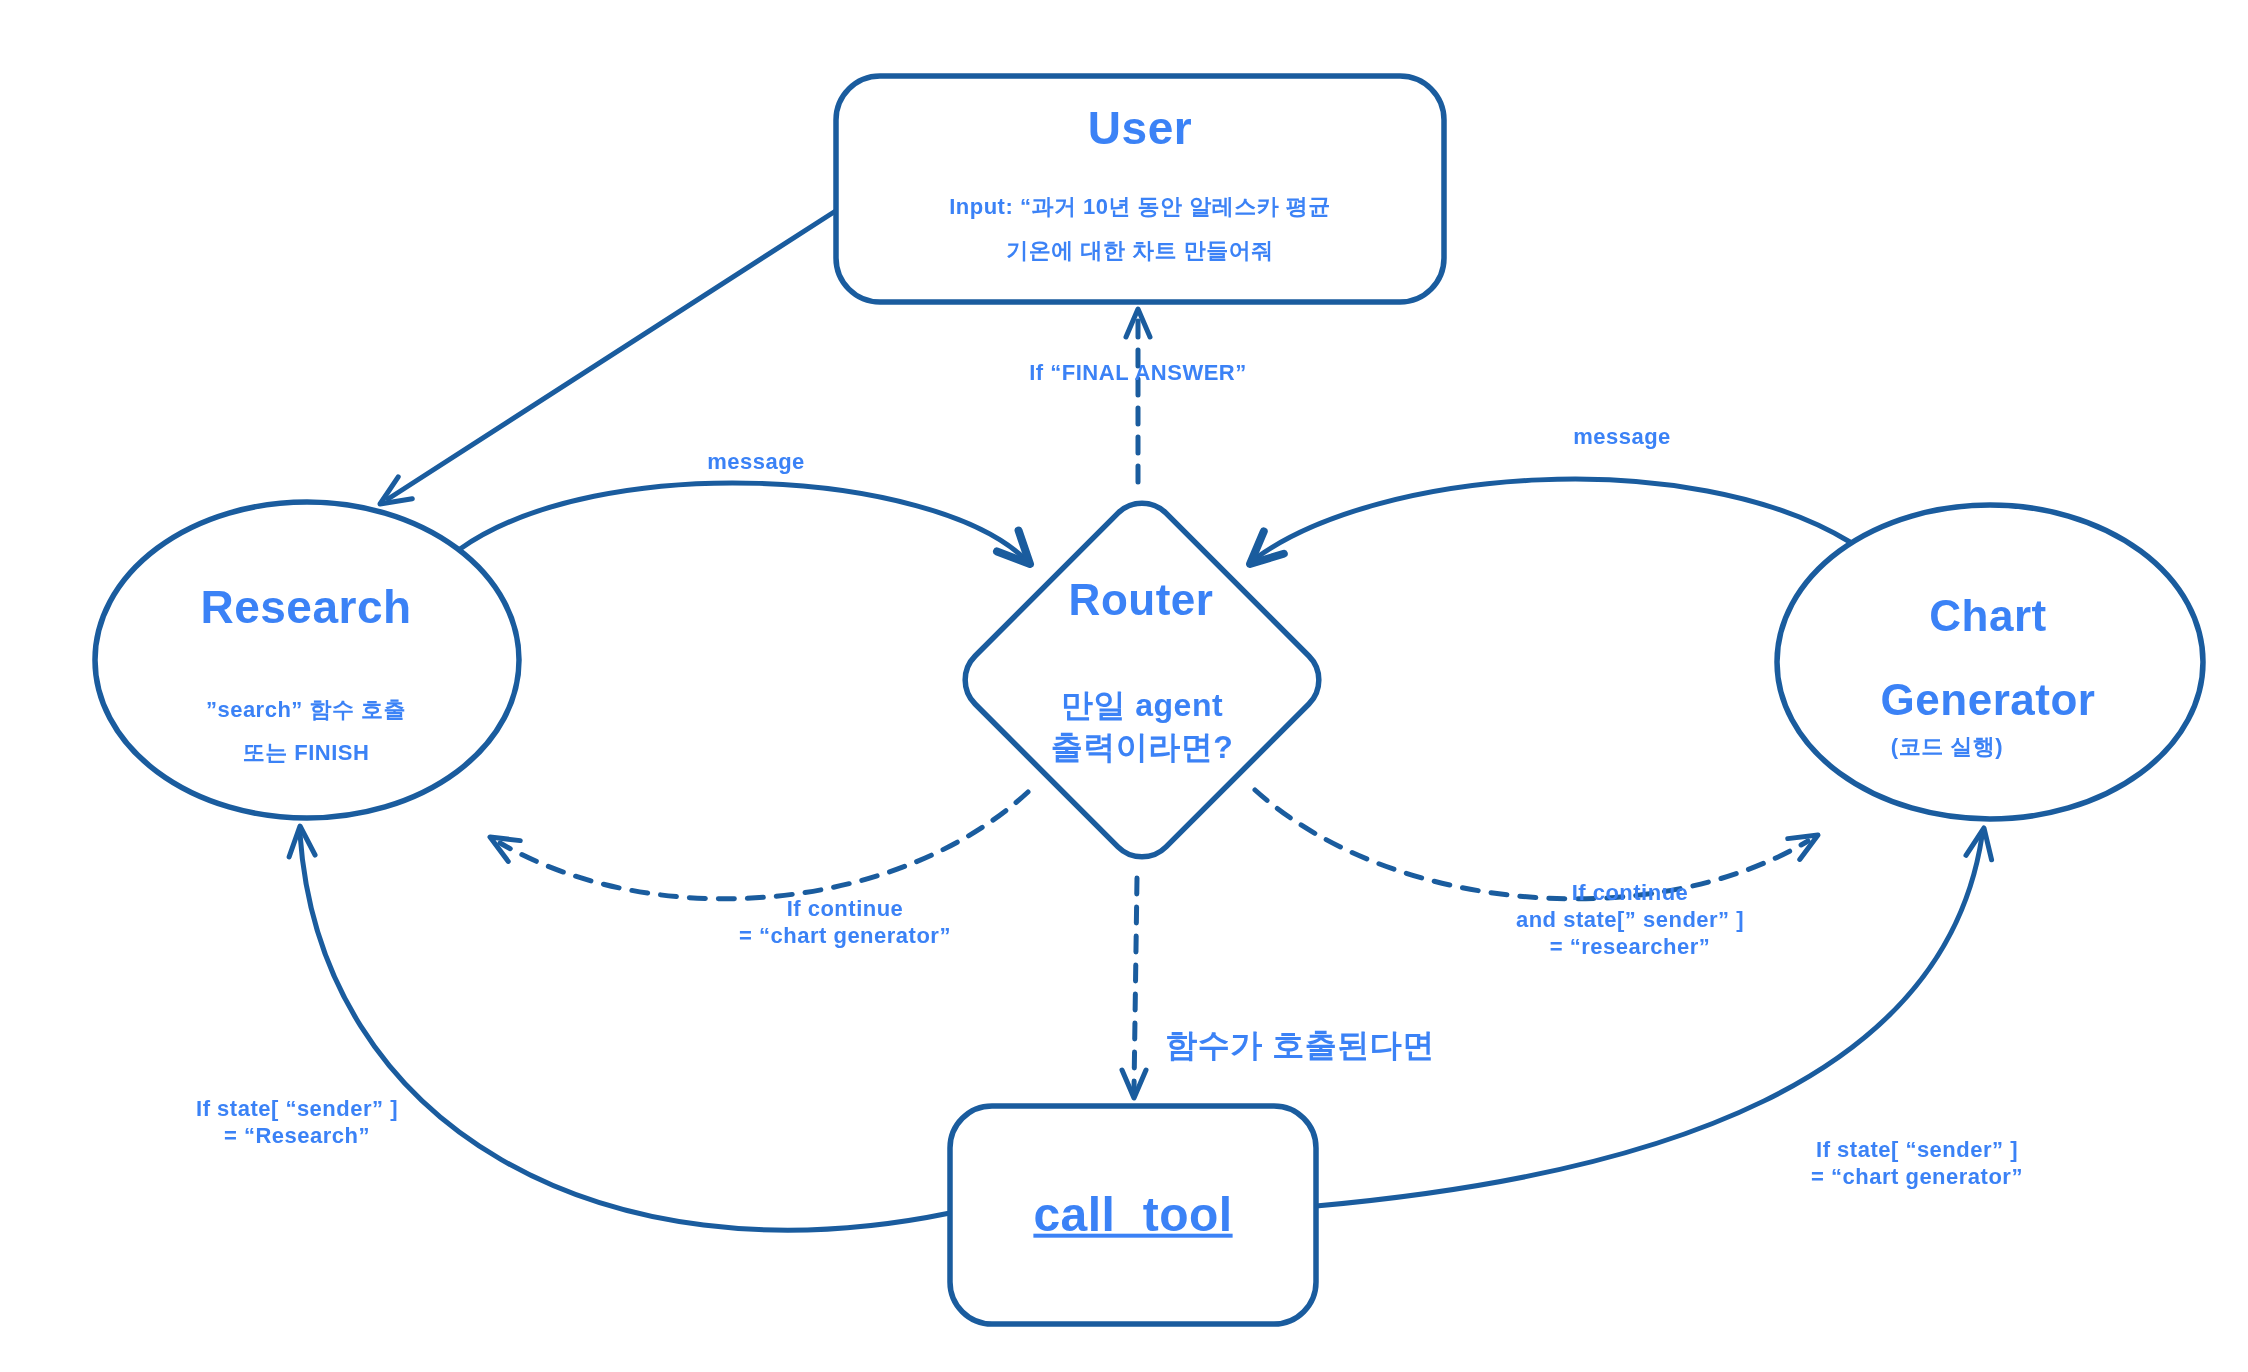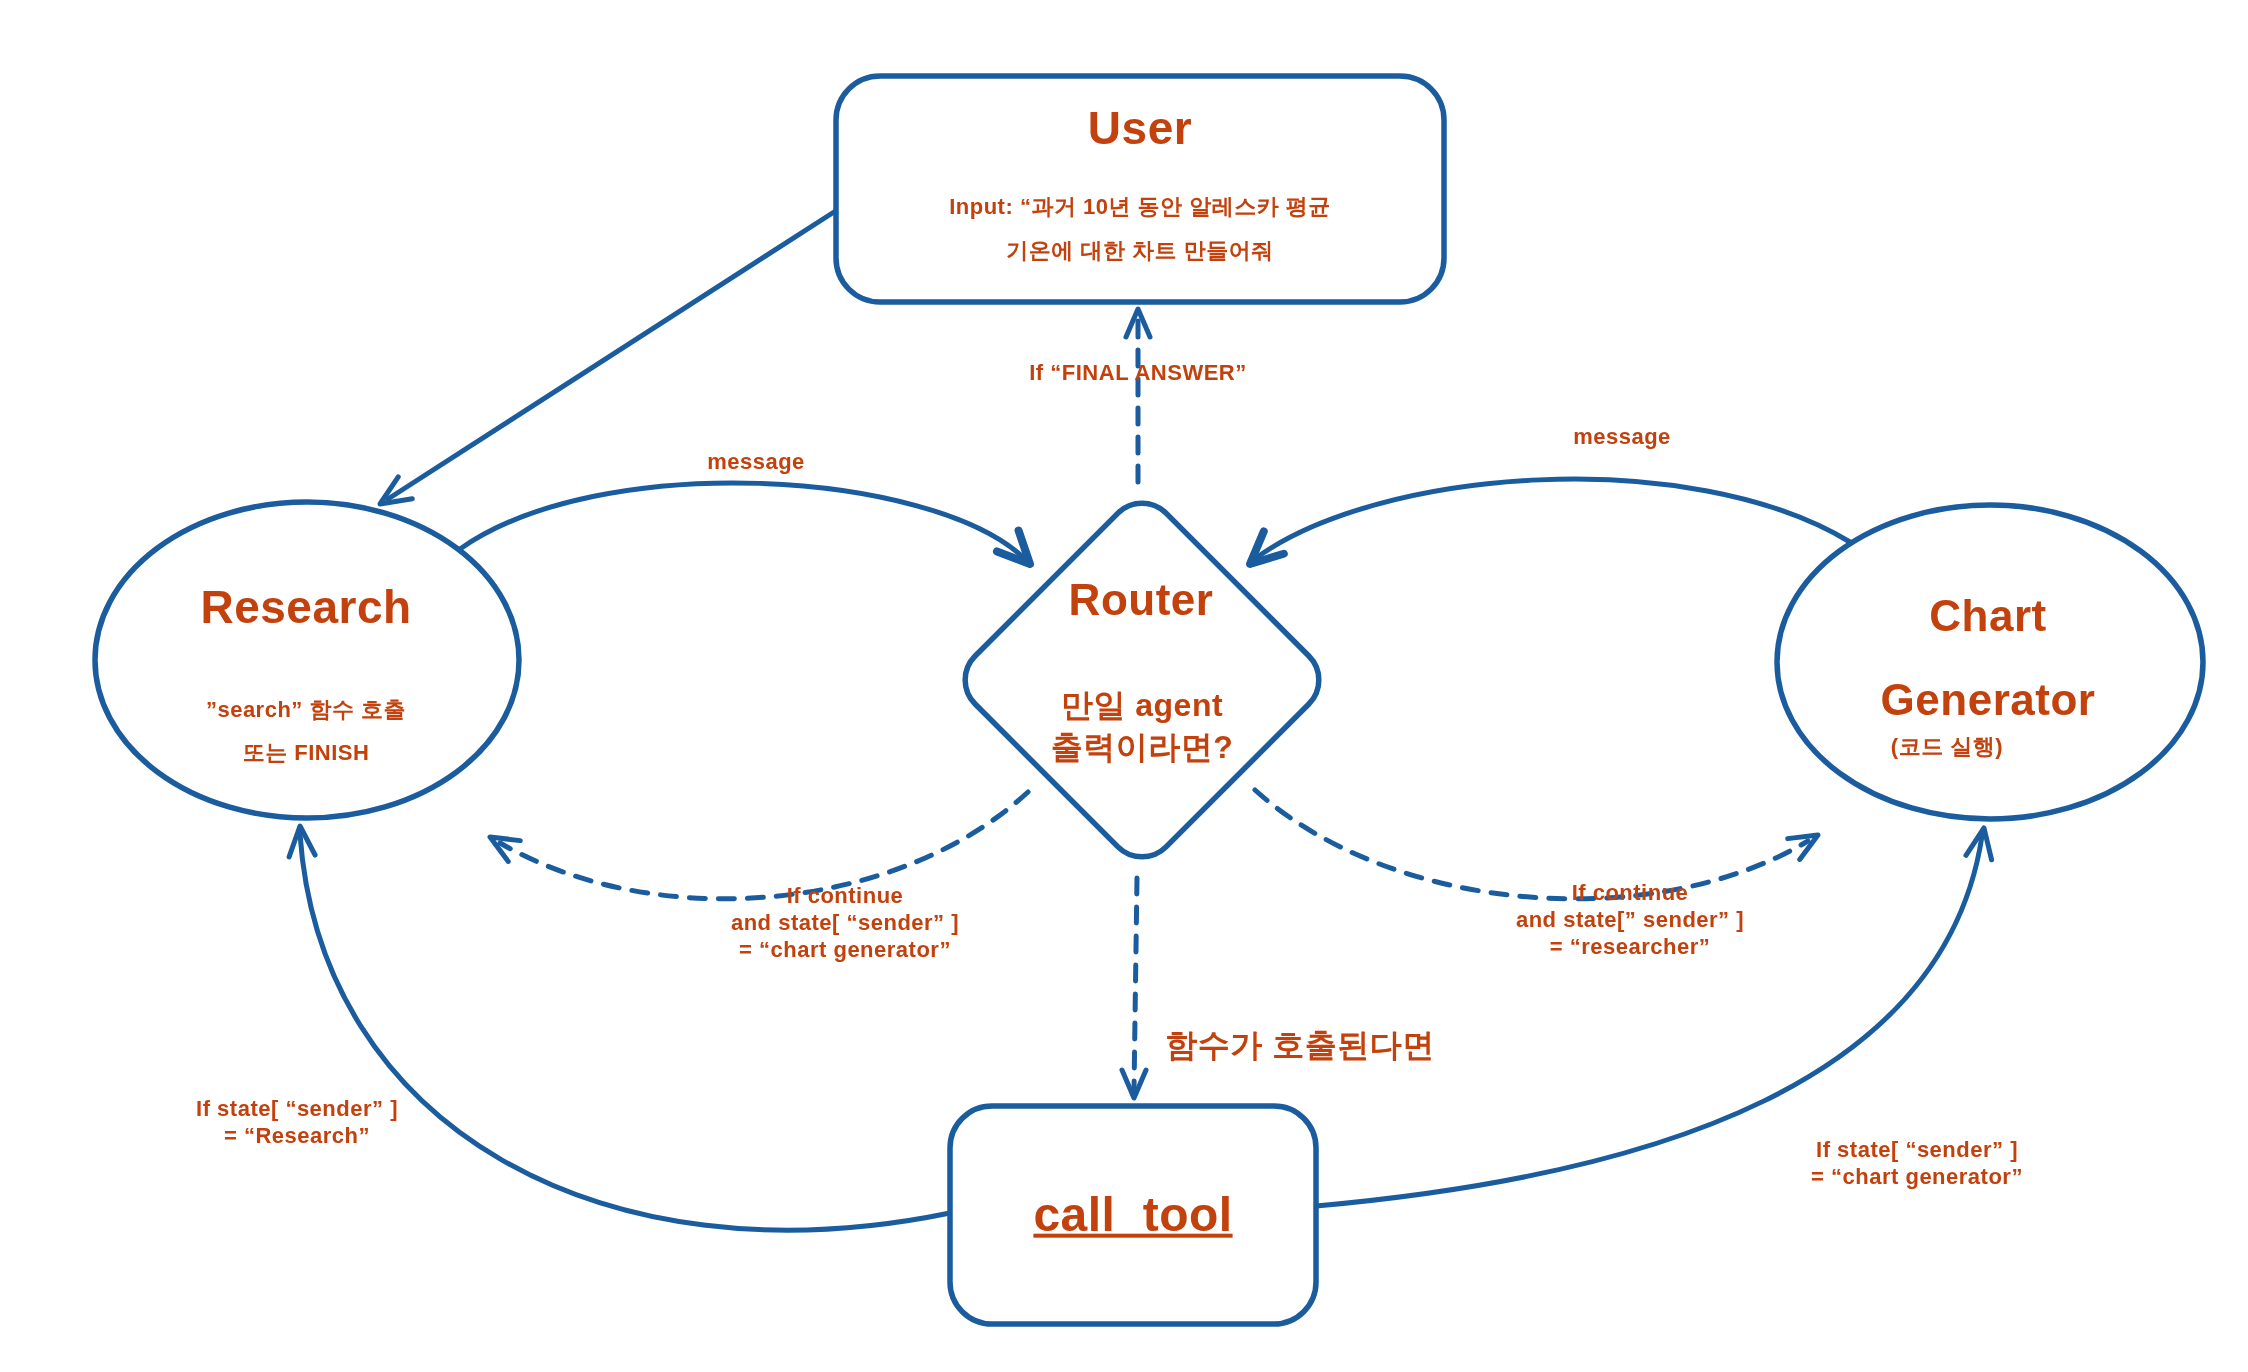--- a/index.html
+++ b/index.html
@@ -4,21 +4,21 @@
 <style>
   html,body { margin:0; padding:0; background:#ffffff; }
   .canvas {
     position:relative; width:2248px; height:1372px; background:#ffffff;
     font-family:"Liberation Sans", "DejaVu Sans", sans-serif;
     color:#1a5c9e; overflow:hidden;
   }
   svg.diagram { position:absolute; left:0; top:0; }
   .lbl {
     position:absolute; transform:translate(-50%,-50%);
-    color:#c2410c; font-weight:600; text-align:center; white-space:nowrap;
+    color:#3b82f6; font-weight:600; text-align:center; white-space:nowrap;
     letter-spacing:0.5px; line-height:1.18;
   }
   .lbl .line { display:block; }
   .t46 { font-size:46px; }
   .t44 { font-size:44px; }
   .t48 { font-size:48px; }
   .t34 { font-size:22px; }
   .t32 { font-size:32px; }
   .stack { line-height:1.22; }
 </style>
@@ -105,21 +105,20 @@
 
 
   <div class="lbl t34" style="left:756px; top:462px;">message</div>
 
   <div class="lbl t34" style="left:1622px; top:437px;">message</div>
 
   <div class="lbl t34" style="left:1138px; top:373px;">If  “FINAL ANSWER”</div>
 
   <div class="lbl t34 stack" style="left:845px; top:923px;">
     <span class="line">If continue</span>
-    <span class="line">and state[ “sender” ]</span>
     <span class="line">=  “chart generator”</span>
   </div>
 
   <div class="lbl t34 stack" style="left:1630px; top:920px;">
     <span class="line">If continue</span>
     <span class="line">and  state[” sender” ]</span>
     <span class="line">=  “researcher”</span>
   </div>
 
   <div class="lbl t32" style="left:1300px; top:1046px;">함수가 호출된다면</div>

